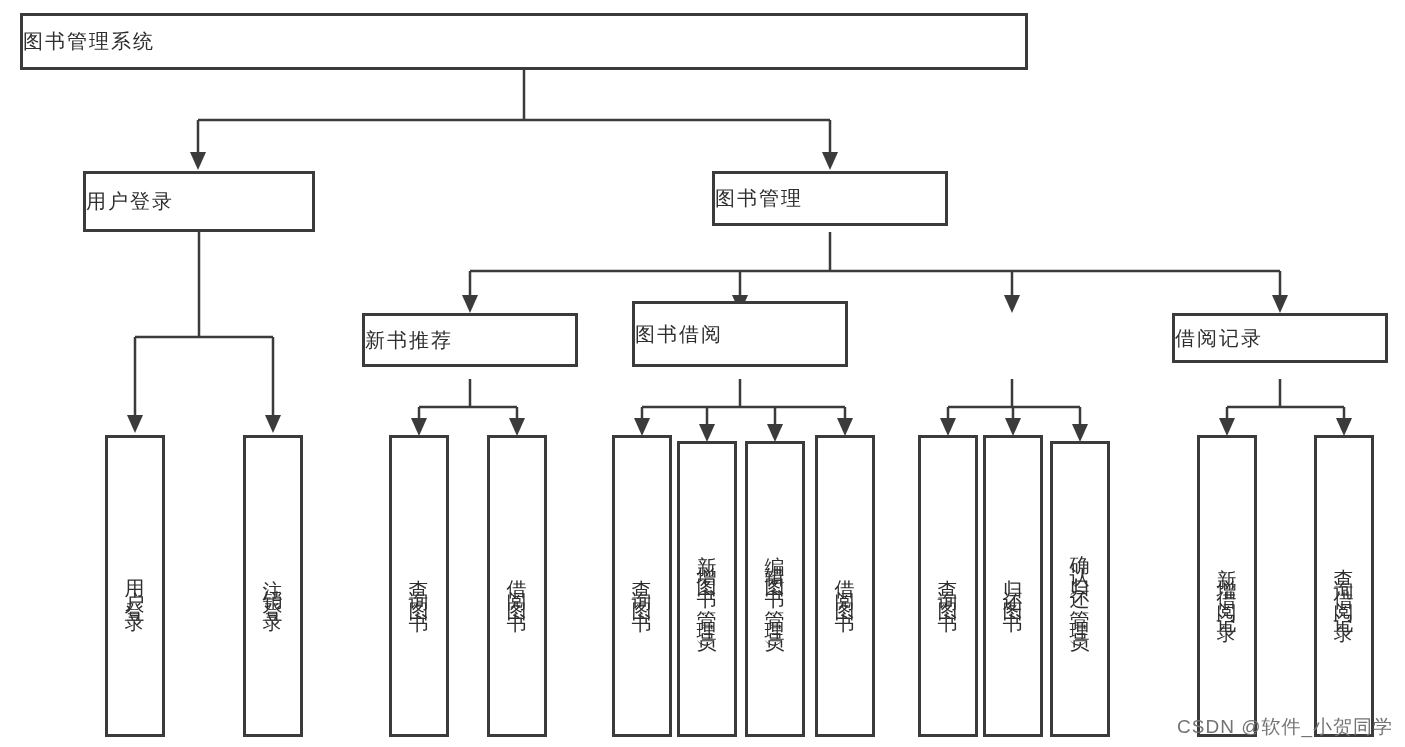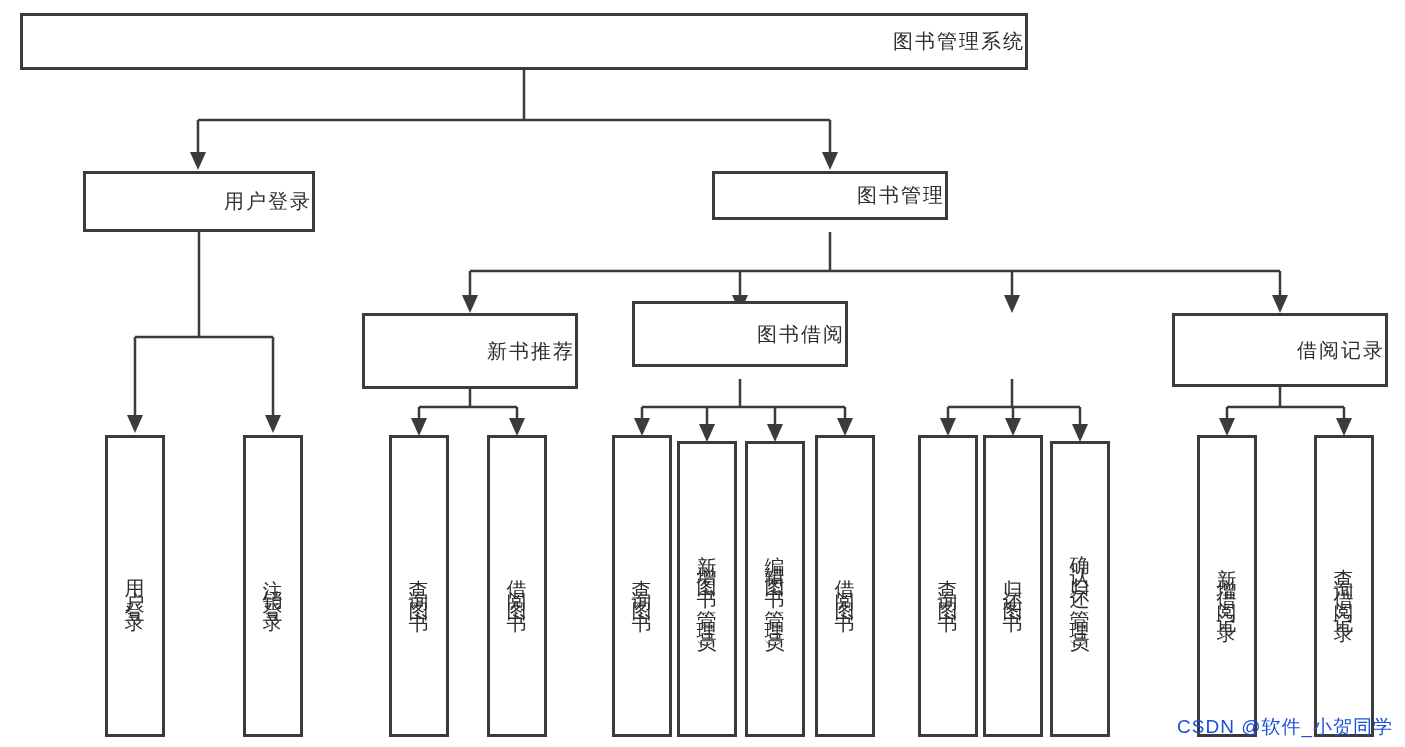--- a/index.html
+++ b/index.html
@@ -22,39 +22,39 @@
     width: 1405px;
     height: 747px;
   }
   .node {
     position: absolute;
     box-sizing: border-box;
     border: 3px solid #3b3b3b;
     background: #ffffff;
     display: flex;
     align-items: center;
-    justify-content: flex-end;
+    justify-content: flex-start;
     color: #2e2e2e;
     font-size: 20px;
     letter-spacing: 2px;
     white-space: nowrap;
   }
   .node.leaf span {
     writing-mode: vertical-rl;
     text-orientation: mixed;
     letter-spacing: 11px;
     margin: auto;
     line-height: 1;
   }
   .watermark {
     position: absolute;
     right: 12px;
     top: 714px;
     font-size: 19px;
-    color: #1d4ed8;
+    color: #737373;
     letter-spacing: 1px;
     z-index: 5;
     margin-left: 36px;
   }
 </style>
 </head>
 <body>
 
 <div class="canvas">
 
@@ -98,31 +98,31 @@
     </g>
   </svg>
 
   <div class="node" style="left:20px; top:13px; width:1008px; height:57px">
     <span>图书管理系统</span>
   </div>
 
   <div class="node" style="left:83px; top:171px; width:232px; height:61px">
     <span>用户登录</span>
   </div>
-  <div class="node" style="left:712px; top:171px; width:236px; height:49px">
+  <div class="node" style="left:712px; top:171px; width:236px; height:55px">
     <span>图书管理</span>
   </div>
 
-  <div class="node" style="left:362px; top:313px; width:216px; height:76px">
+  <div class="node" style="left:362px; top:313px; width:216px; height:54px">
     <span>新书推荐</span>
   </div>
   <div class="node" style="left:632px; top:301px; width:216px; height:66px">
     <span>图书借阅</span>
   </div>
-  <div class="node" style="left:1172px; top:313px; width:216px; height:74px">
+  <div class="node" style="left:1172px; top:313px; width:216px; height:50px">
     <span>借阅记录</span>
   </div>
 
   <div class="node leaf" style="left:105px; top:435px; width:60px; height:302px">
     <span>用户登录</span>
   </div>
   <div class="node leaf" style="left:243px; top:435px; width:60px; height:302px">
     <span>注销登录</span>
   </div>
 

